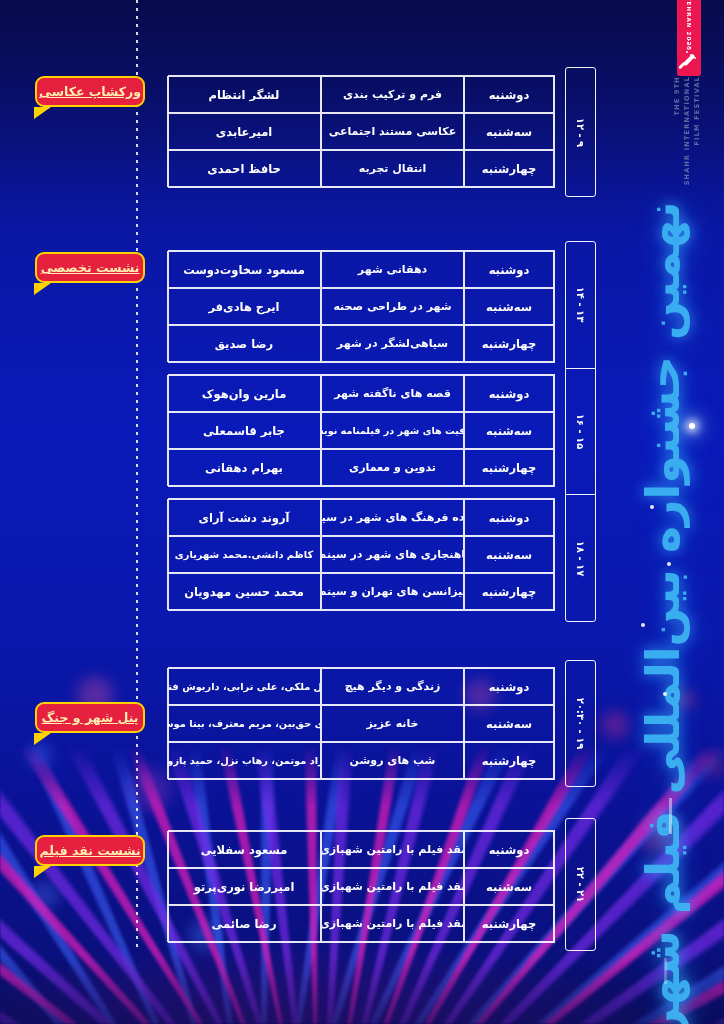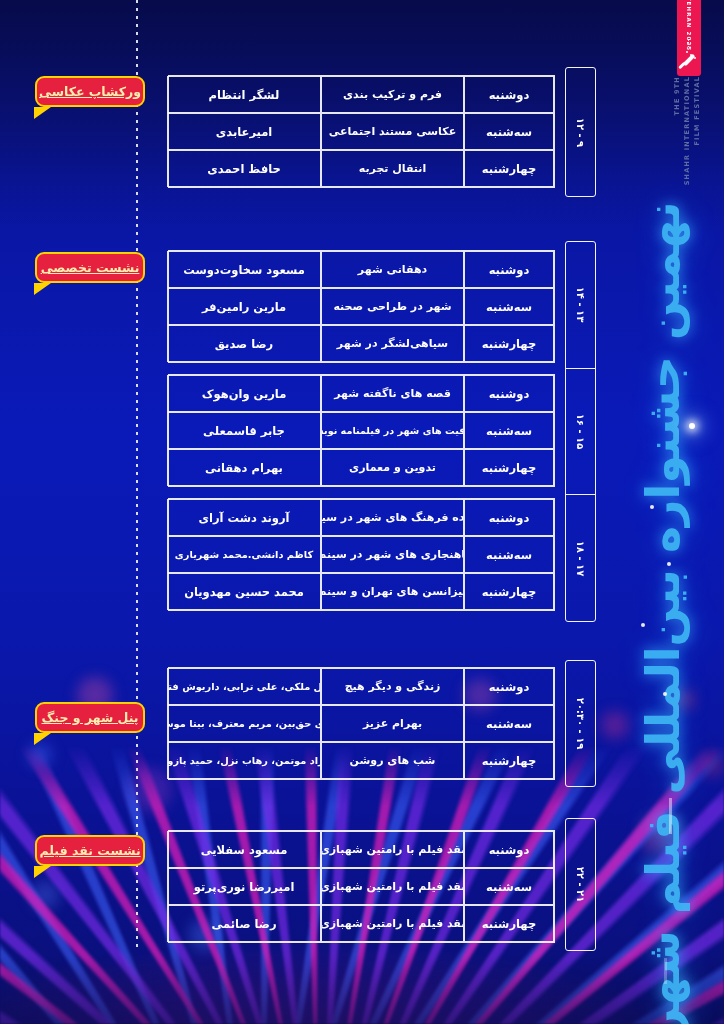--- a/index.html
+++ b/index.html
@@ -152,21 +152,21 @@
         <span class="tlabel">۱۲ - ۹</span>
       </div>
   </div>
 
   <div class="table" style="top:250px;">
     <div class="cell day">دوشنبه</div>
     <div class="cell topic">دهقانی شهر</div>
     <div class="cell name">مسعود سخاوت‌دوست</div>
     <div class="cell day">سه‌شنبه</div>
     <div class="cell topic">شهر در طراحی صحنه</div>
-    <div class="cell name">مارین رامین‌فر</div>
+    <div class="cell name">ایرج هادی‌فر</div>
     <div class="cell day">چهارشنبه</div>
     <div class="cell topic">سیاهی‌لشگر در شهر</div>
     <div class="cell name">رضا صدیق</div>
   </div>
   <div class="table" style="top:374px;">
     <div class="cell day">دوشنبه</div>
     <div class="cell topic">قصه های ناگفته شهر</div>
     <div class="cell name">مارین وان‌هوک</div>
     <div class="cell day">سه‌شنبه</div>
     <div class="cell topic xs">ظرفیت های شهر در فیلمنامه نویسی</div>
@@ -196,21 +196,21 @@
     <div class="tseg">
         <span class="tlabel">۱۸ - ۱۷</span>
       </div>
   </div>
 
   <div class="table" style="top:667px;">
     <div class="cell day">دوشنبه</div>
     <div class="cell topic">زندگی و دیگر هیچ</div>
     <div class="cell name sm">جلال ملکی، علی ترابی، داریوش فتحی</div>
     <div class="cell day">سه‌شنبه</div>
-    <div class="cell topic">بهرام عزیز</div>
+    <div class="cell topic">خانه عزیز</div>
     <div class="cell name sm">هادی حق‌بین، مریم معترف، بیتا موسوی</div>
     <div class="cell day">چهارشنبه</div>
     <div class="cell topic">شب های روشن</div>
     <div class="cell name sm">فرزاد موتمن، رهاب نزل، حمید پازوکی</div>
   </div>
   <div class="timebox" style="top:660px;height:127px;">
     <div class="tseg">
         <span class="tlabel">۲۰:۳۰ - ۱۹</span>
       </div>
   </div>

